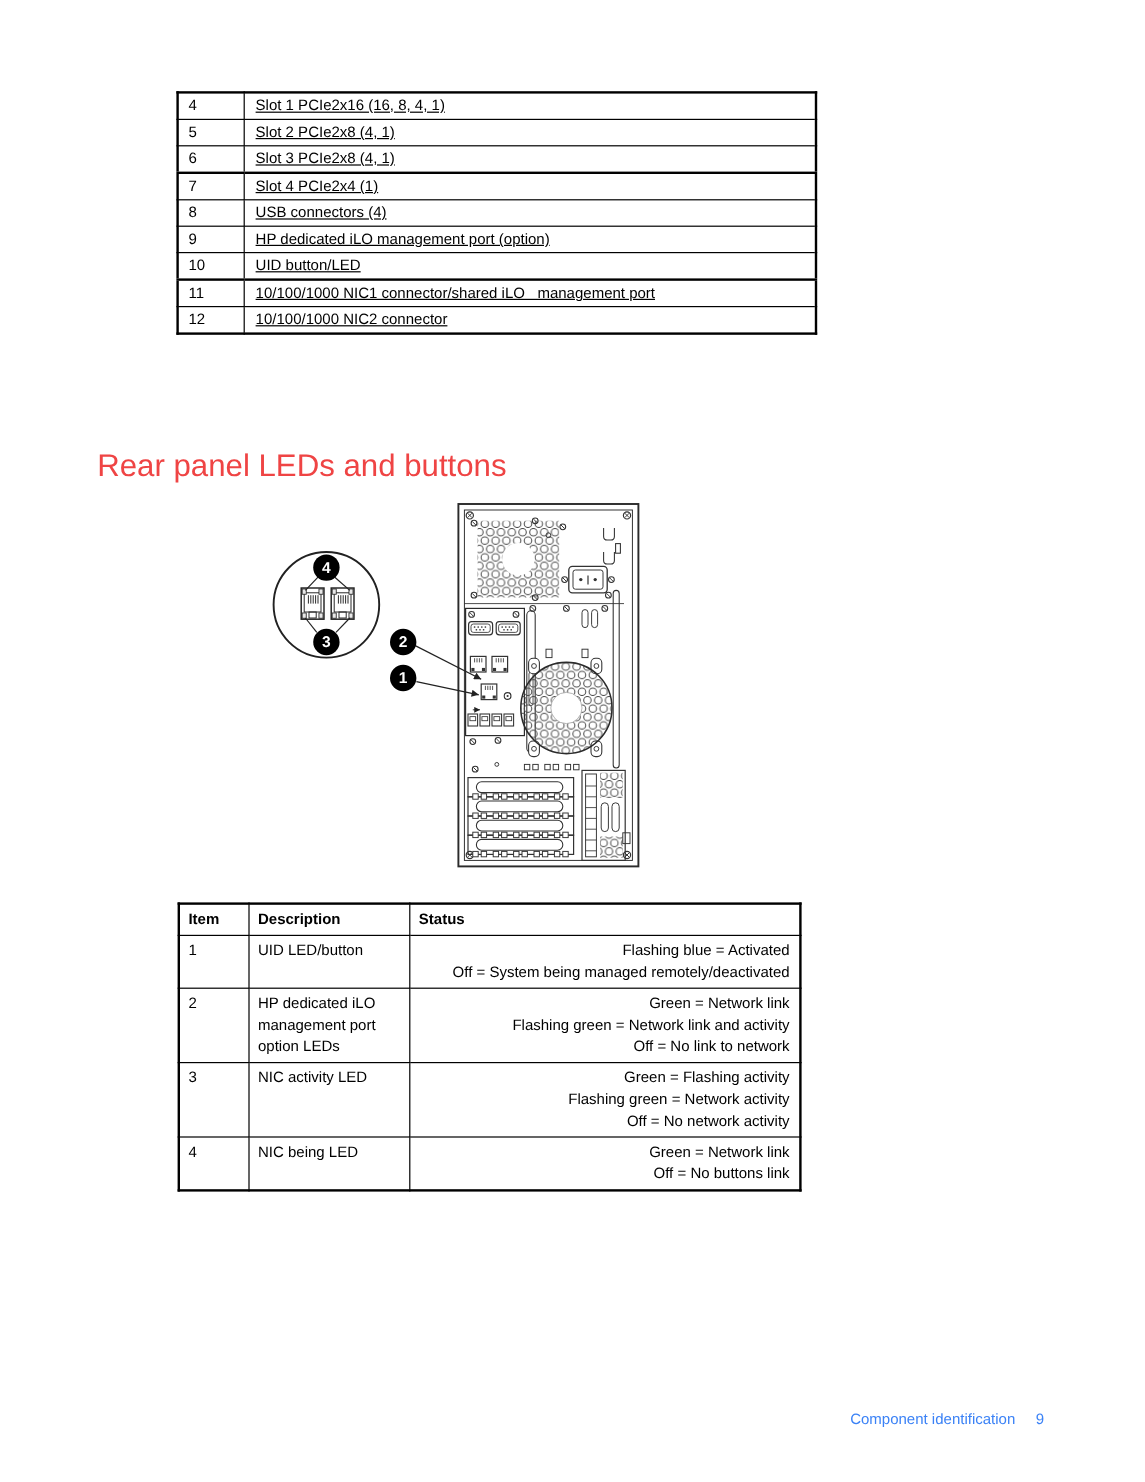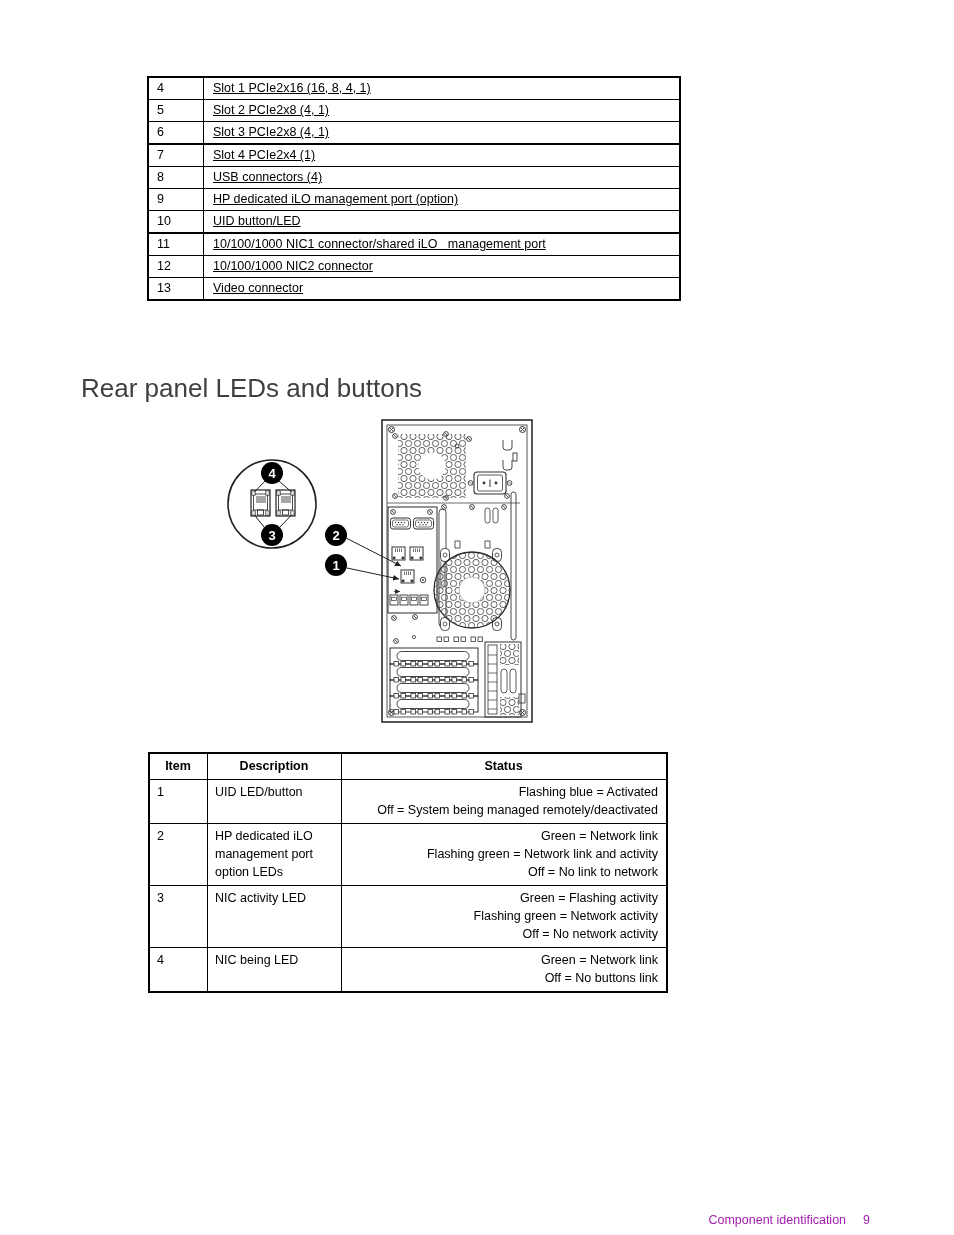--- a/index.html
+++ b/index.html
@@ -16,28 +16,28 @@
   
   .heading{position:absolute;left:81px;top:354px;font-size:26px;line-height:34px;font-weight:400;}
 
   
   .diagram{position:absolute;left:224px;top:412px;}
 
   
   .t2{position:absolute;left:148px;top:752px;width:520px;border-collapse:collapse;table-layout:fixed;
       border:2px solid #000;font-size:12.5px;}
   .t2 th,.t2 td{border:1.3px solid #000;text-align:left;vertical-align:top;padding:3px 8px 4px 7px;line-height:18px;}
-  .t2 th{font-weight:bold;text-align:center;}
+  .t2 th{font-weight:bold;}
   .t2 .col-item{width:42px;}
   .t2 .col-desc{width:118px;margin-left:37px;}
   .t2 td.c2-item{padding-left:7px;}
   .t2 .status-line{line-height:18px;text-align:right;}
 
   
-  .footer{position:absolute;top:1213px;left:590px;width:280px;text-align:right;font-size:12.5px;color:#a21caf;}
+  .footer{position:absolute;top:1176px;left:590px;width:280px;text-align:right;font-size:12.5px;color:#3b82f6;}
   .footer .pgnum{margin-left:17px;}
 </style>
 </head>
 <body>
 
 <table class="t1">
   <tbody>
     <tr>
         <td class="c-item">4</td>
         <td class="c-desc">Slot 1 PCIe2x16 (16, 8, 4, 1)</td>
@@ -67,28 +67,24 @@
         <td class="c-desc">UID button/LED</td>
       </tr>
     <tr class="thick">
         <td class="c-item">11</td>
         <td class="c-desc">10/100/1000 NIC1 connector/shared iLO   management port</td>
       </tr>
     <tr>
         <td class="c-item">12</td>
         <td class="c-desc">10/100/1000 NIC2 connector</td>
       </tr>
-    <tr>
-        <td class="c-item">13</td>
-        <td class="c-desc">Video connector</td>
-      </tr>
   </tbody>
 </table>
 
-<h1 class="heading" style="color:#404040">Rear panel LEDs and buttons</h1>
+<h1 class="heading" style="color:#ef4444">Rear panel LEDs and buttons</h1>
 
 <svg class="diagram" width="322" height="325" viewBox="0 0 322 325">
   <defs>
     <pattern id="hex" width="9" height="14" patternUnits="userSpaceOnUse">
       <circle cx="4.5" cy="3.5" r="3.1" fill="none" stroke="#4d4d4d" stroke-width="0.9"></circle>
       <circle cx="0" cy="10.5" r="3.1" fill="none" stroke="#4d4d4d" stroke-width="0.9"></circle>
       <circle cx="9" cy="10.5" r="3.1" fill="none" stroke="#4d4d4d" stroke-width="0.9"></circle>
     </pattern>
     <marker id="ah" markerWidth="7" markerHeight="6" refX="6" refY="3" orient="auto">
       <path d="M0,0 L6,3 L0,6 Z" fill="#222"></path>

